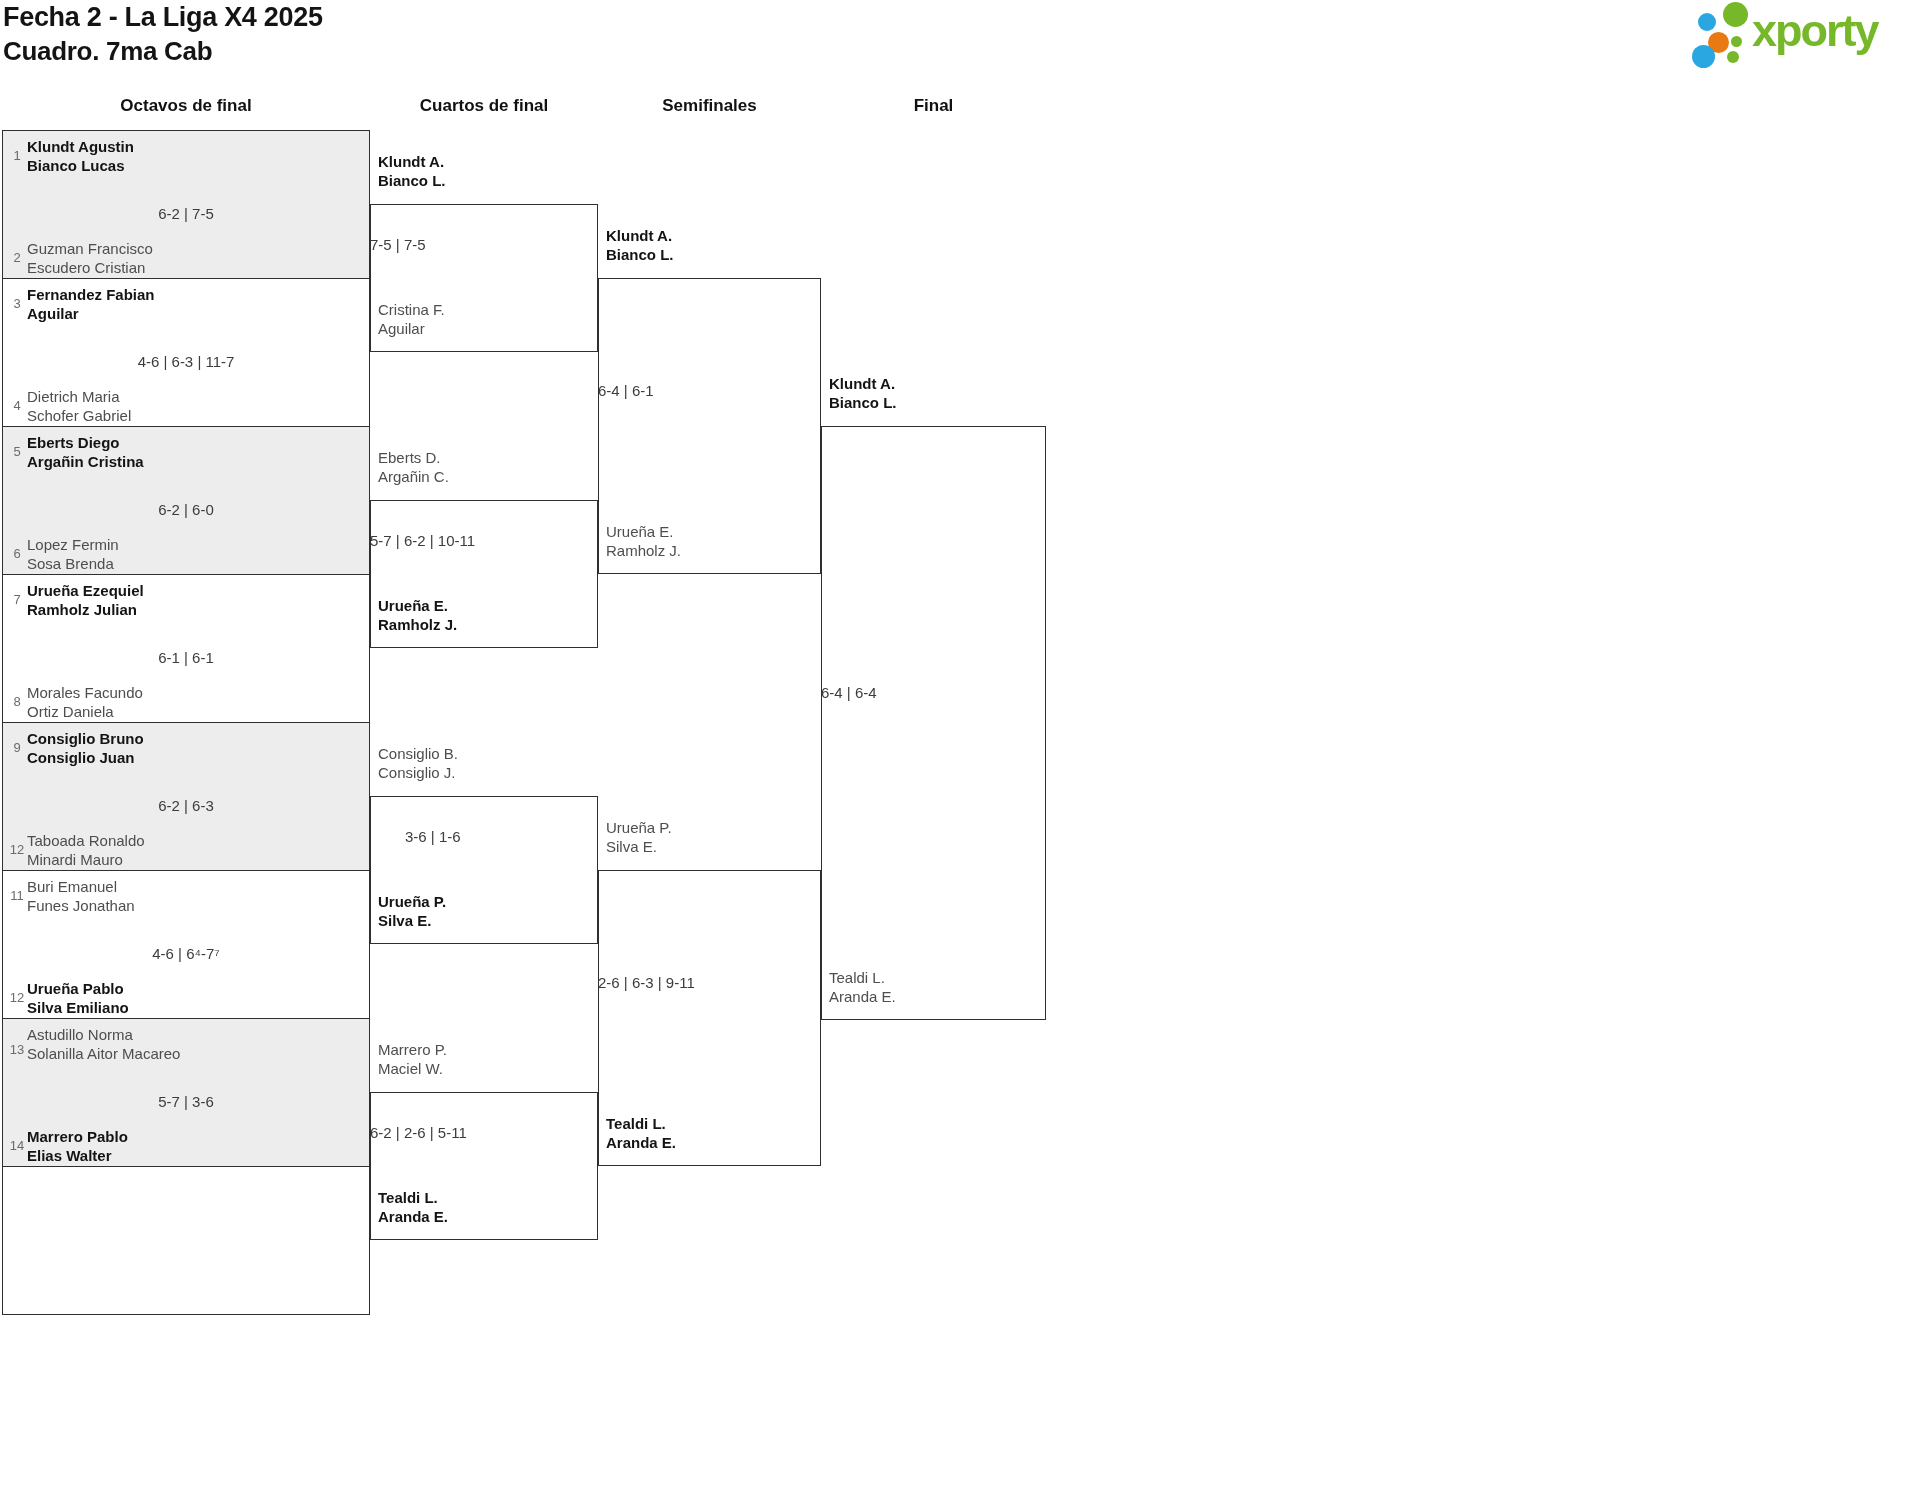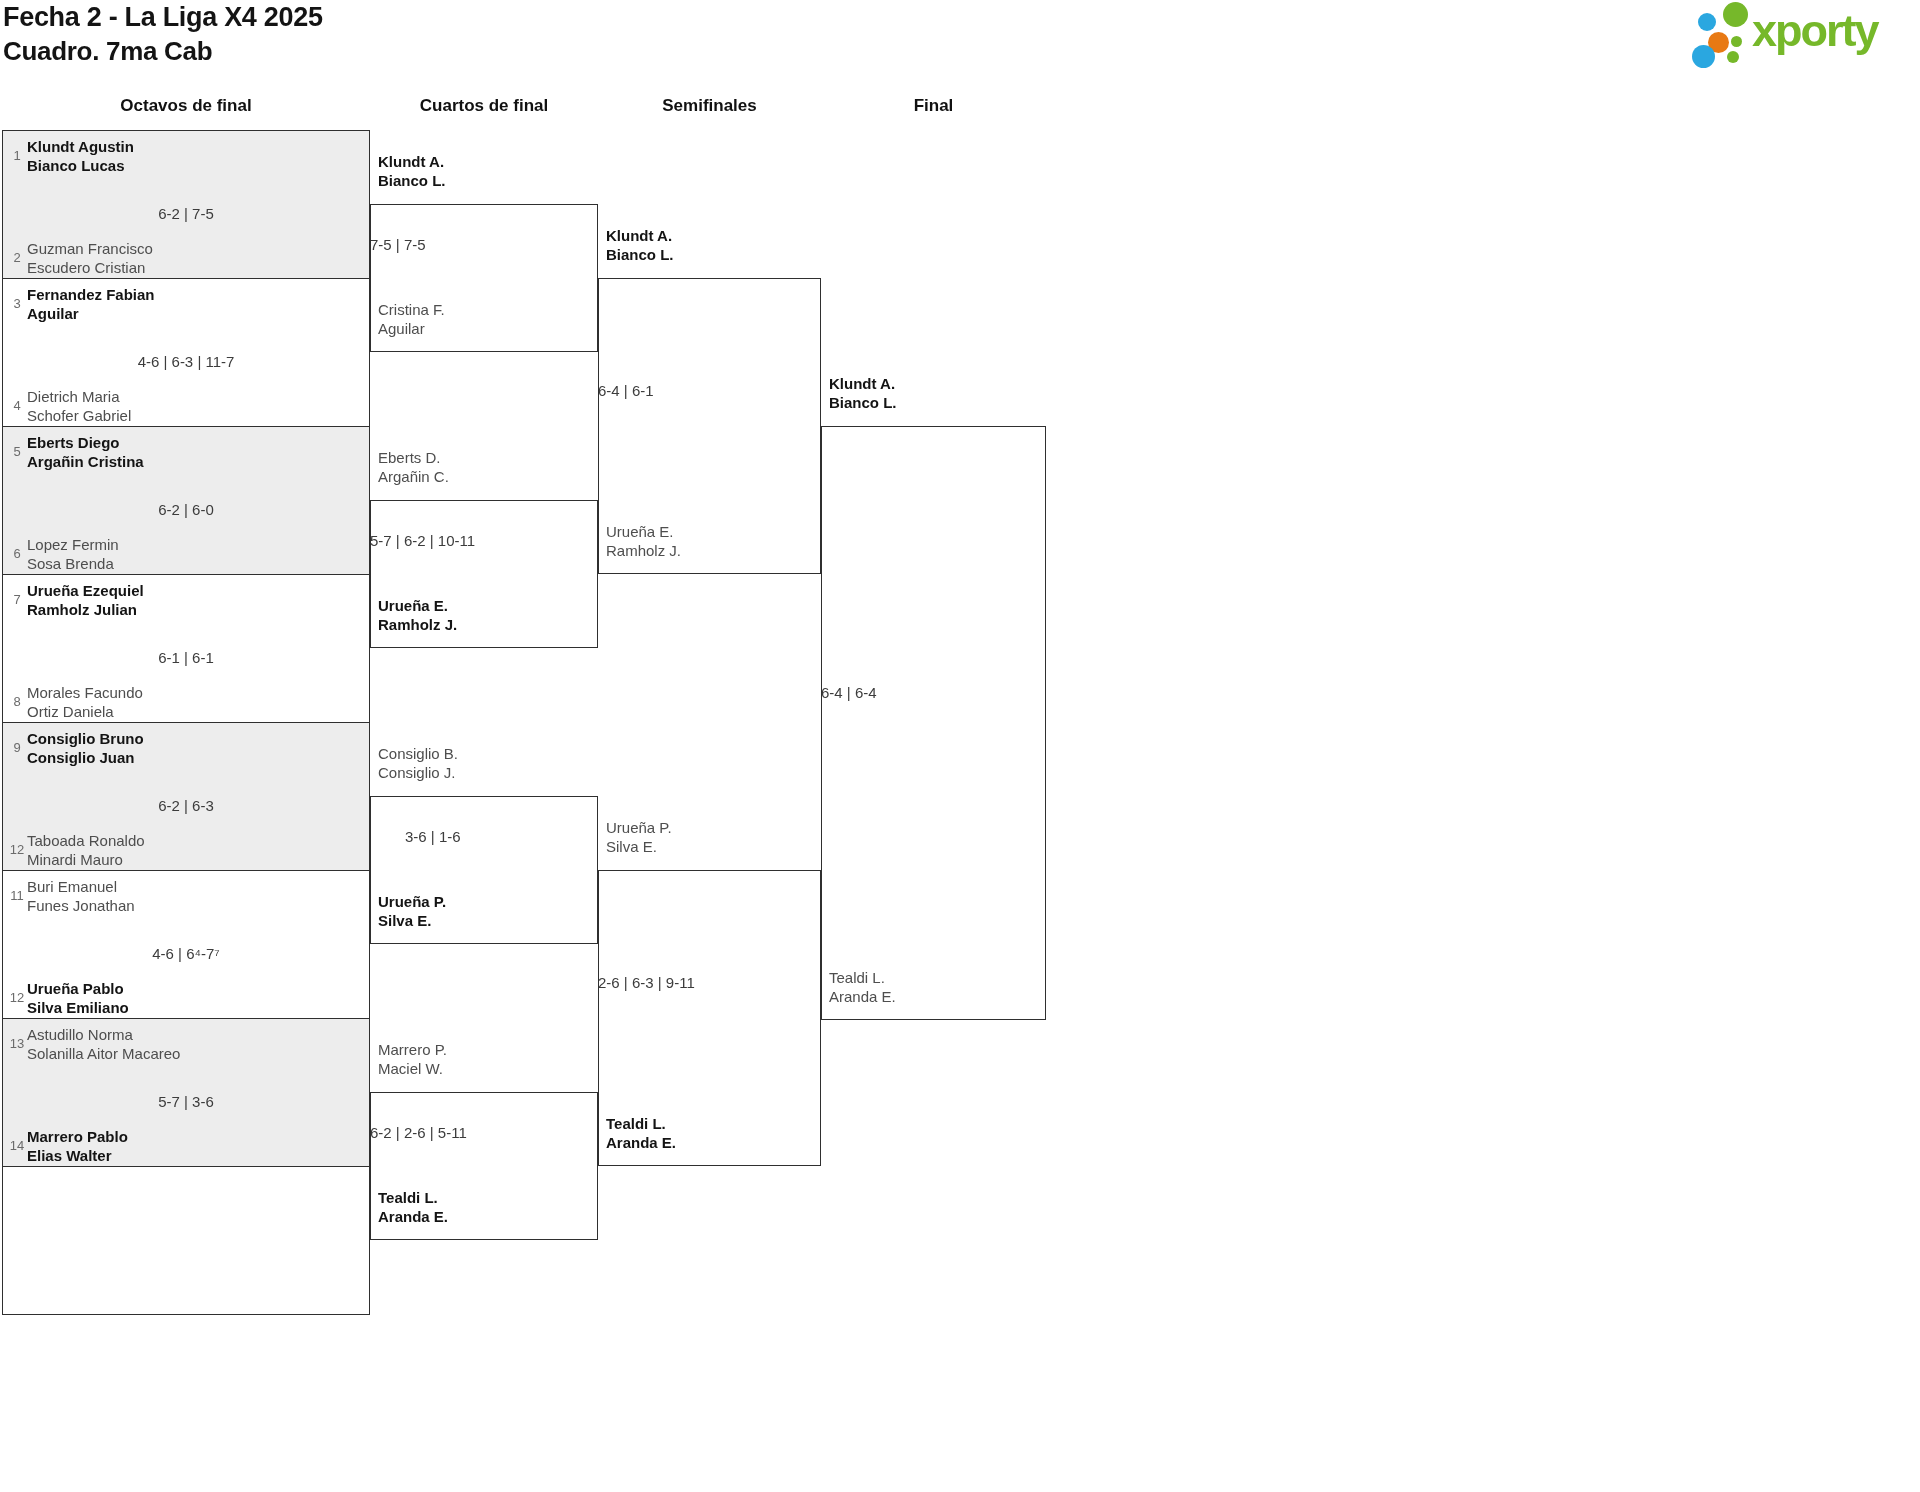--- a/index.html
+++ b/index.html
@@ -133,21 +133,21 @@
       </div>
       <div class="oscore">4-6 | 6⁴-7⁷</div>
       <span class="seed" style="top:120px;">12</span>
       <div class="team winner" style="top:108px;">
         <div>Urueña Pablo</div>
         <div>Silva Emiliano</div>
       </div>
     </div>
 
     <div class="oblock shaded" style="top:888px;">
-      <span class="seed" style="top:18px;">13</span>
+      <span class="seed" style="top:24px;">13</span>
       <div class="team loser" style="top:6px;">
         <div>Astudillo Norma</div>
         <div>Solanilla Aitor Macareo</div>
       </div>
       <div class="oscore">5-7 | 3-6</div>
       <span class="seed" style="top:120px;">14</span>
       <div class="team winner" style="top:108px;">
         <div>Marrero Pablo</div>
         <div>Elias Walter</div>
       </div>

